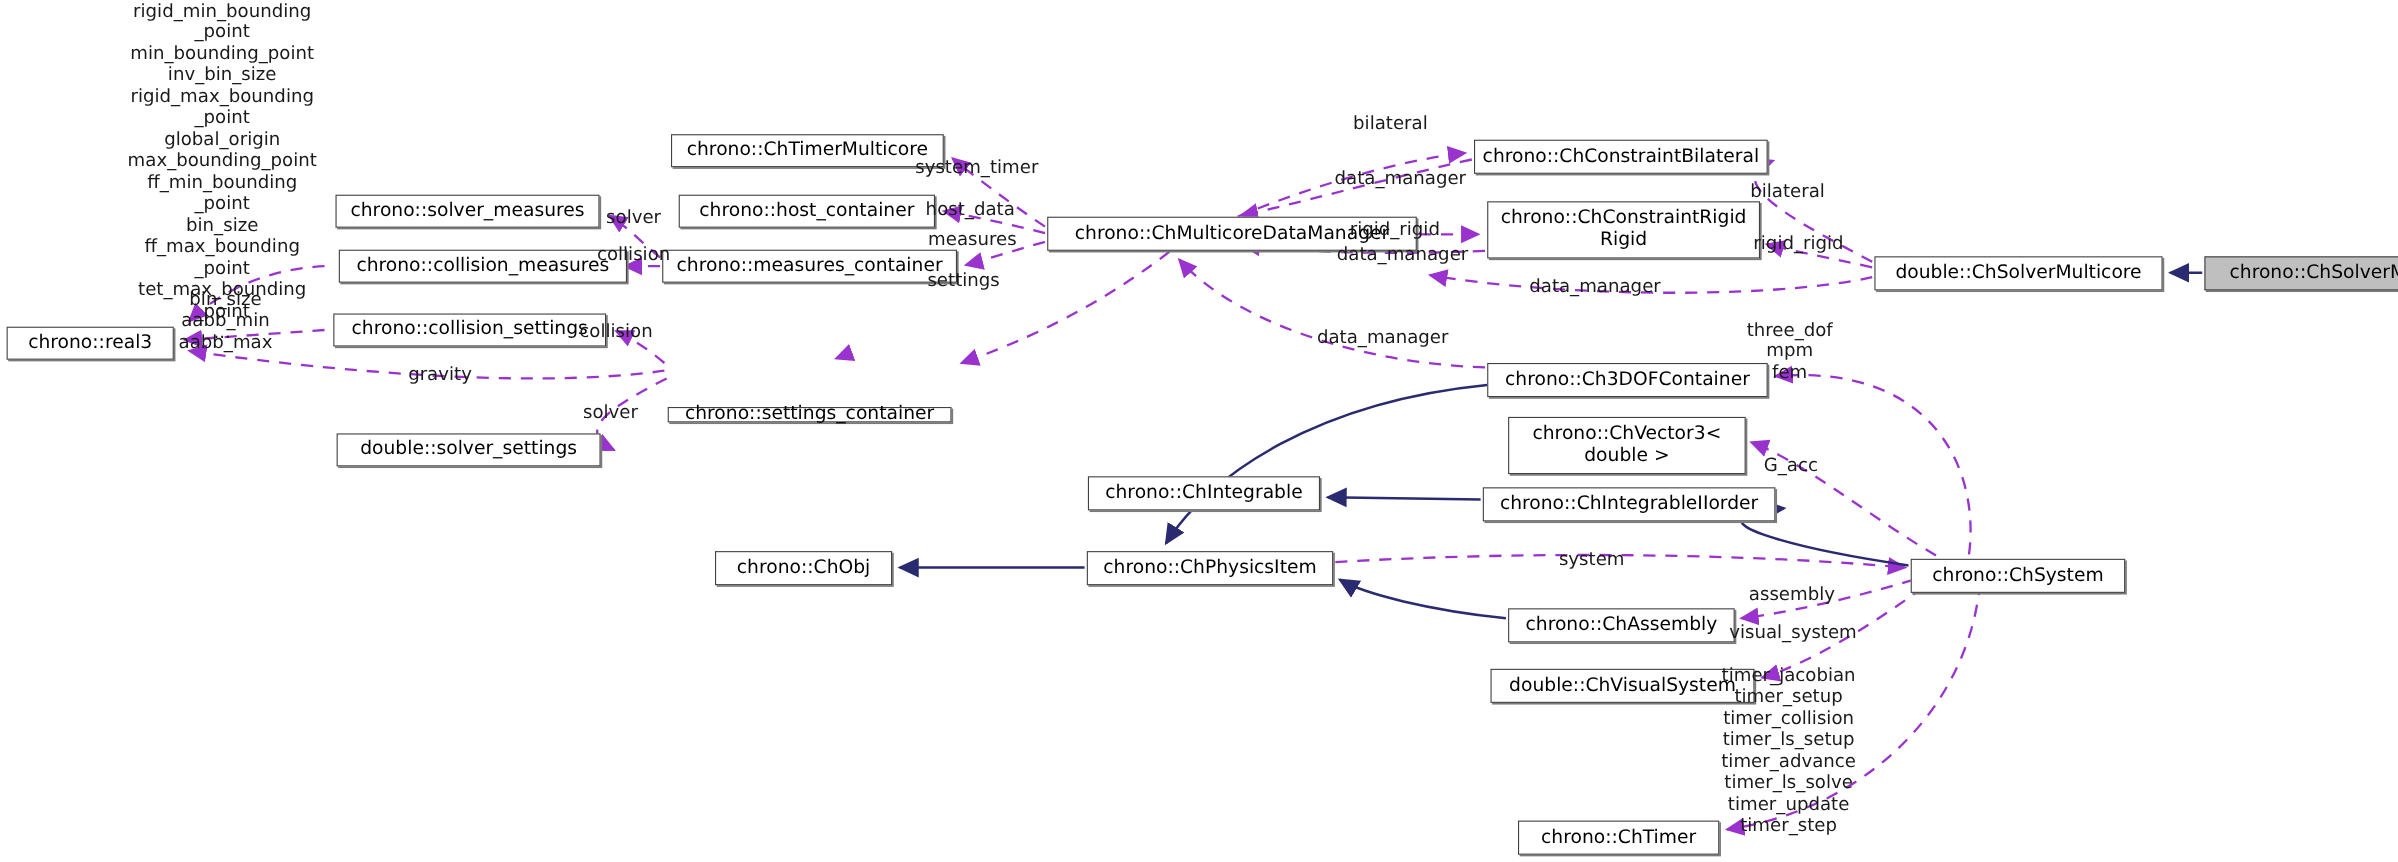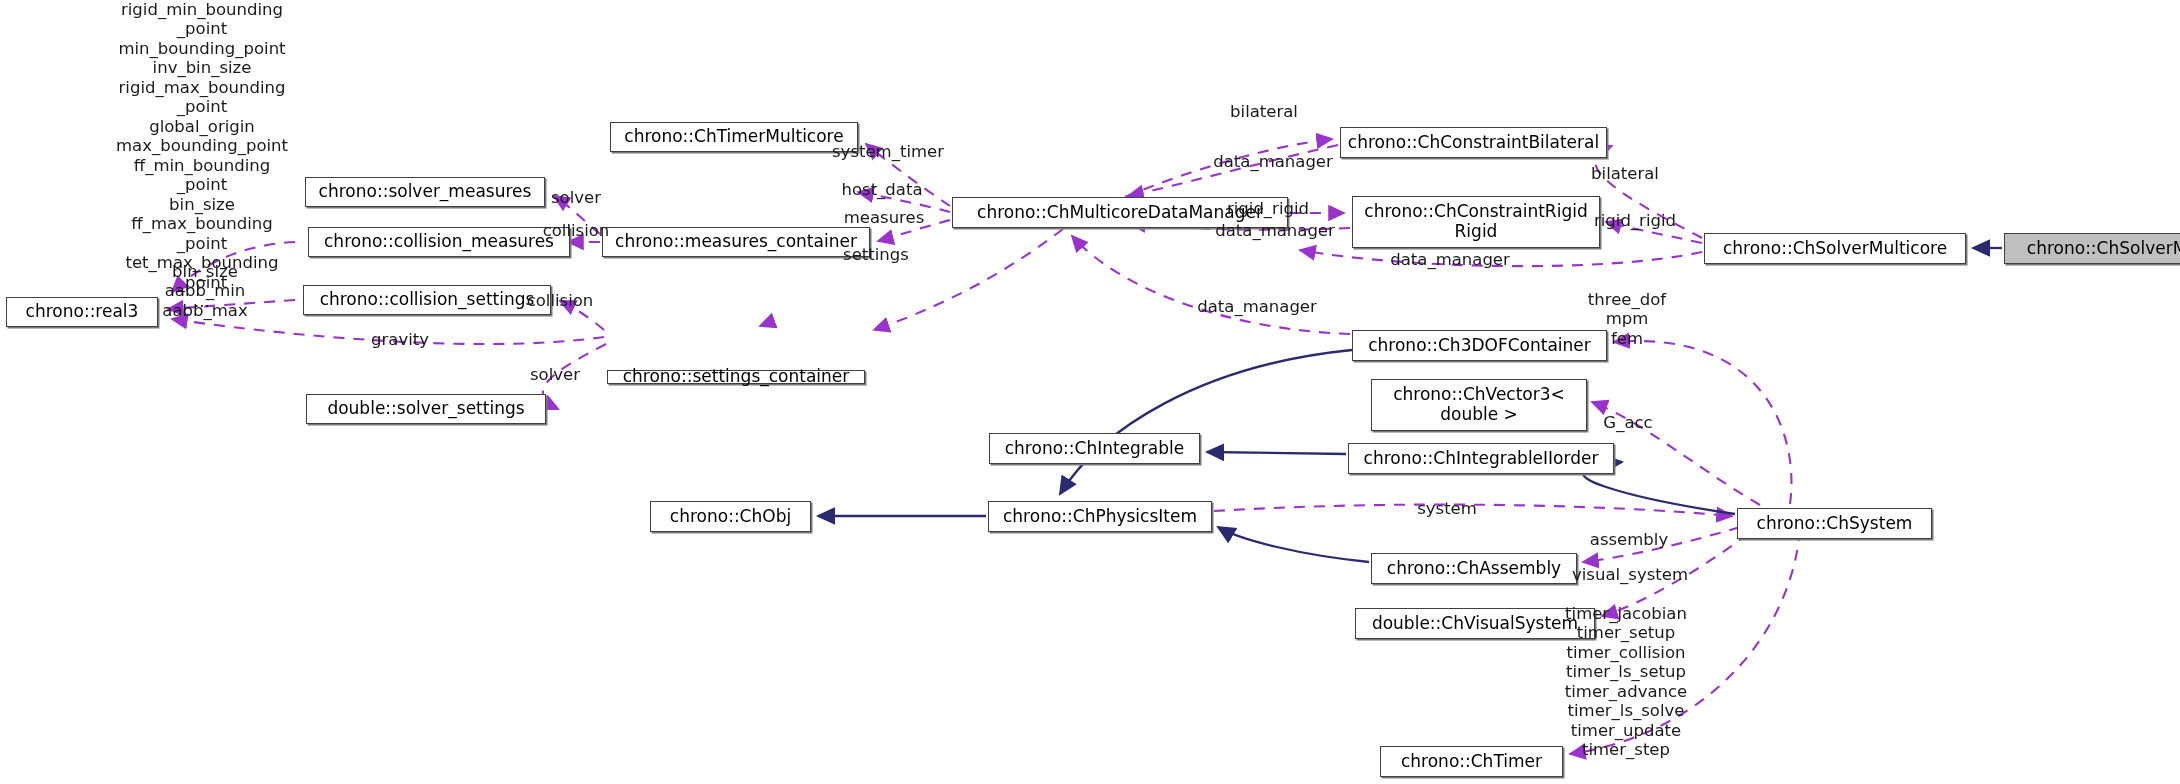--- a/index.html
+++ b/index.html
@@ -150,27 +150,28 @@
 tet_max_bounding
 _point
 ...</div>
 
   <div class="node" style="left:6px; top:297px; width:152px; height:30px;">chrono::real3</div>
   <div class="node" style="left:305px; top:177px; width:240px; height:30px;">chrono::solver_measures</div>
   <div class="node" style="left:308px; top:227px; width:262px; height:30px;">chrono::collision_measures</div>
   <div class="node" style="left:303px; top:285px; width:248px; height:30px;">chrono::collision_settings</div>
   <div class="node" style="left:306px; top:394px; width:240px; height:30px;">double::solver_settings</div>
   <div class="node" style="left:610px; top:122px; width:248px; height:30px;">chrono::ChTimerMulticore</div>
+  <div class="node" style="left:617px; top:177px; width:233px; height:30px;">chrono::host_container</div>
   <div class="node" style="left:602px; top:227px; width:268px; height:30px;">chrono::measures_container</div>
   <div class="node" style="left:607px; top:322px; width:258px; height:14px;margin-top:48px;">chrono::settings_container</div>
   <div class="node" style="left:952px; top:197px; width:336px; height:31px;">chrono::ChMulticoreDataManager</div>
   <div class="node" style="left:1340px; top:127px; width:267px; height:31px;">chrono::ChConstraintBilateral</div>
-  <div class="node" style="left:1352px; top:196px; width:248px; height:52px;">chrono::ChConstraintRigid
+  <div class="node" style="left:1352px; top:183px; width:248px; height:52px;">chrono::ChConstraintRigid
 Rigid</div>
-  <div class="node" style="left:1704px; top:233px; width:262px; height:31px;">chrono::ChSolverMulticore</div>
+  <div class="node" style="left:1704px; top:233px; width:262px; height:31px;">double::ChSolverMulticore</div>
   <div class="node highlight" style="left:2004px; top:233px; width:318px; height:31px;">chrono::ChSolverMulticoreAPGD</div>
   <div class="node" style="left:1352px; top:330px; width:255px; height:31px;">chrono::Ch3DOFContainer</div>
   <div class="node" style="left:1371px; top:379px; width:216px; height:52px;">chrono::ChVector3&lt;
 double &gt;</div>
   <div class="node" style="left:989px; top:433px; width:211px; height:31px;">chrono::ChIntegrable</div>
   <div class="node" style="left:1348px; top:443px; width:266px; height:31px;">chrono::ChIntegrableIIorder</div>
   <div class="node" style="left:650px; top:501px; width:161px; height:31px;">chrono::ChObj</div>
   <div class="node" style="left:988px; top:501px; width:224px; height:31px;">chrono::ChPhysicsItem</div>
   <div class="node" style="left:1737px; top:508px; width:195px; height:31px;">chrono::ChSystem</div>
   <div class="node" style="left:1371px; top:553px; width:206px; height:31px;">chrono::ChAssembly</div>

